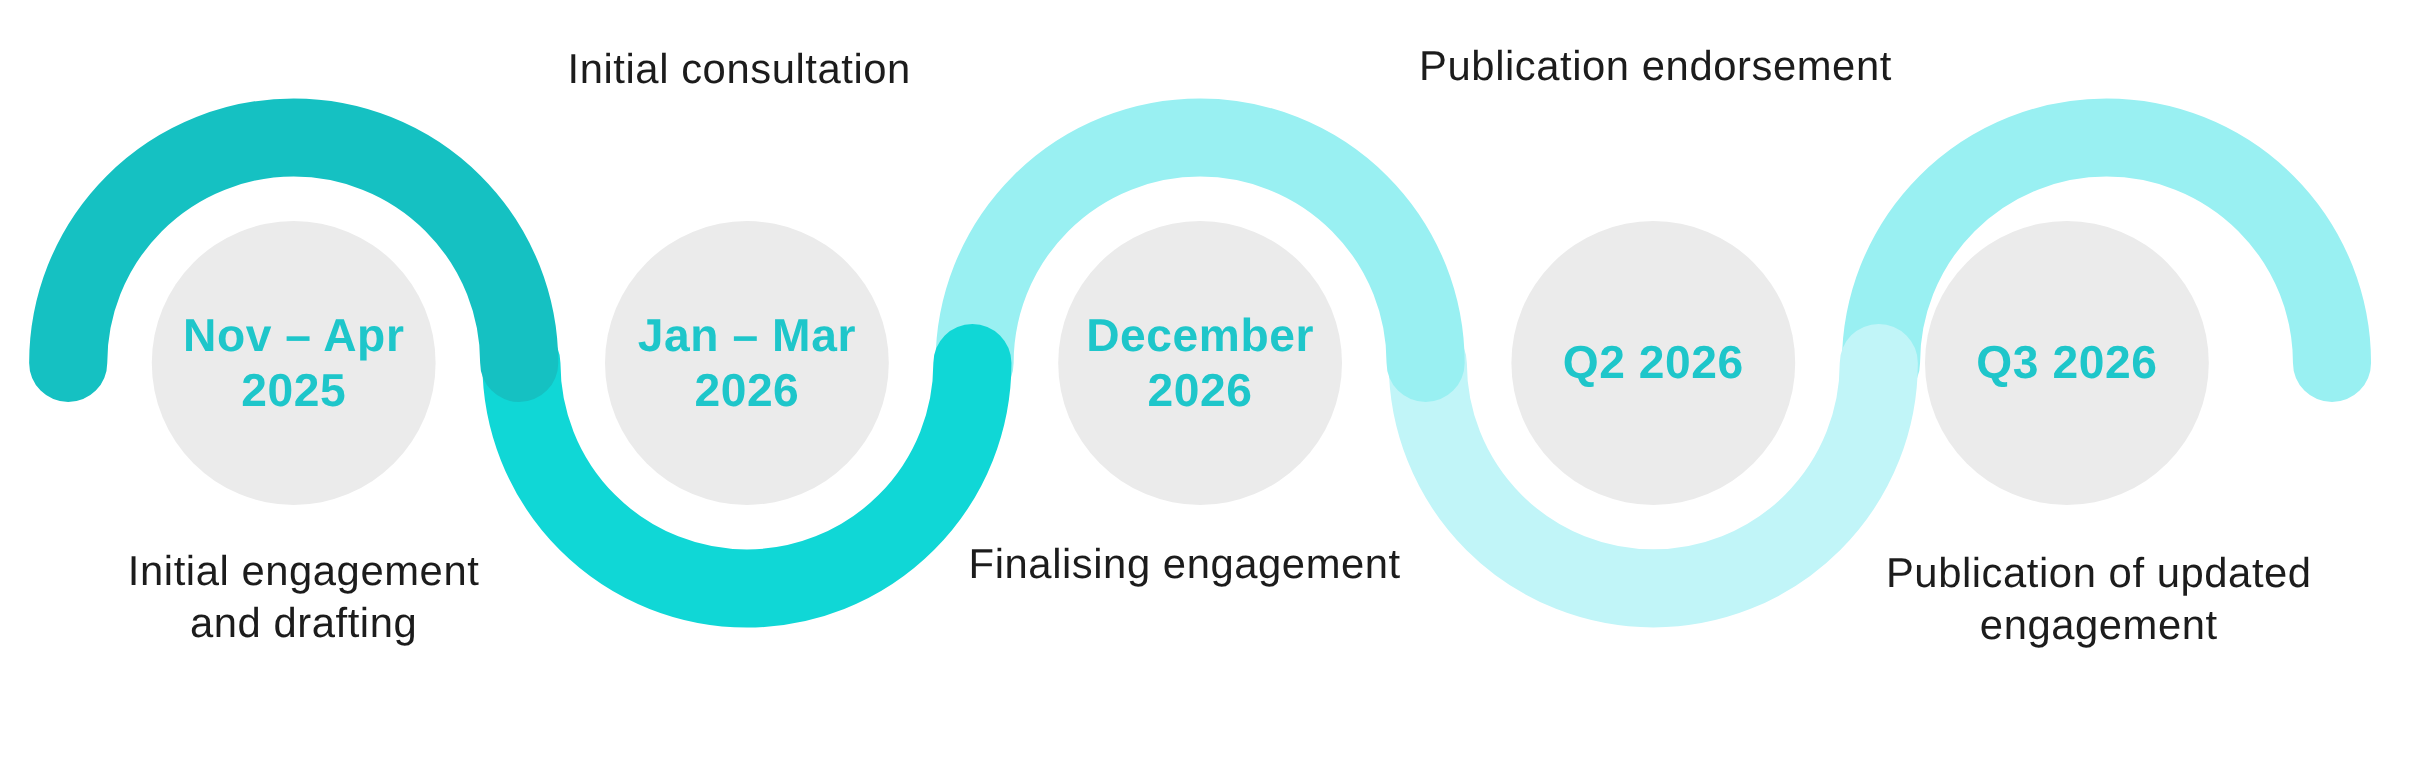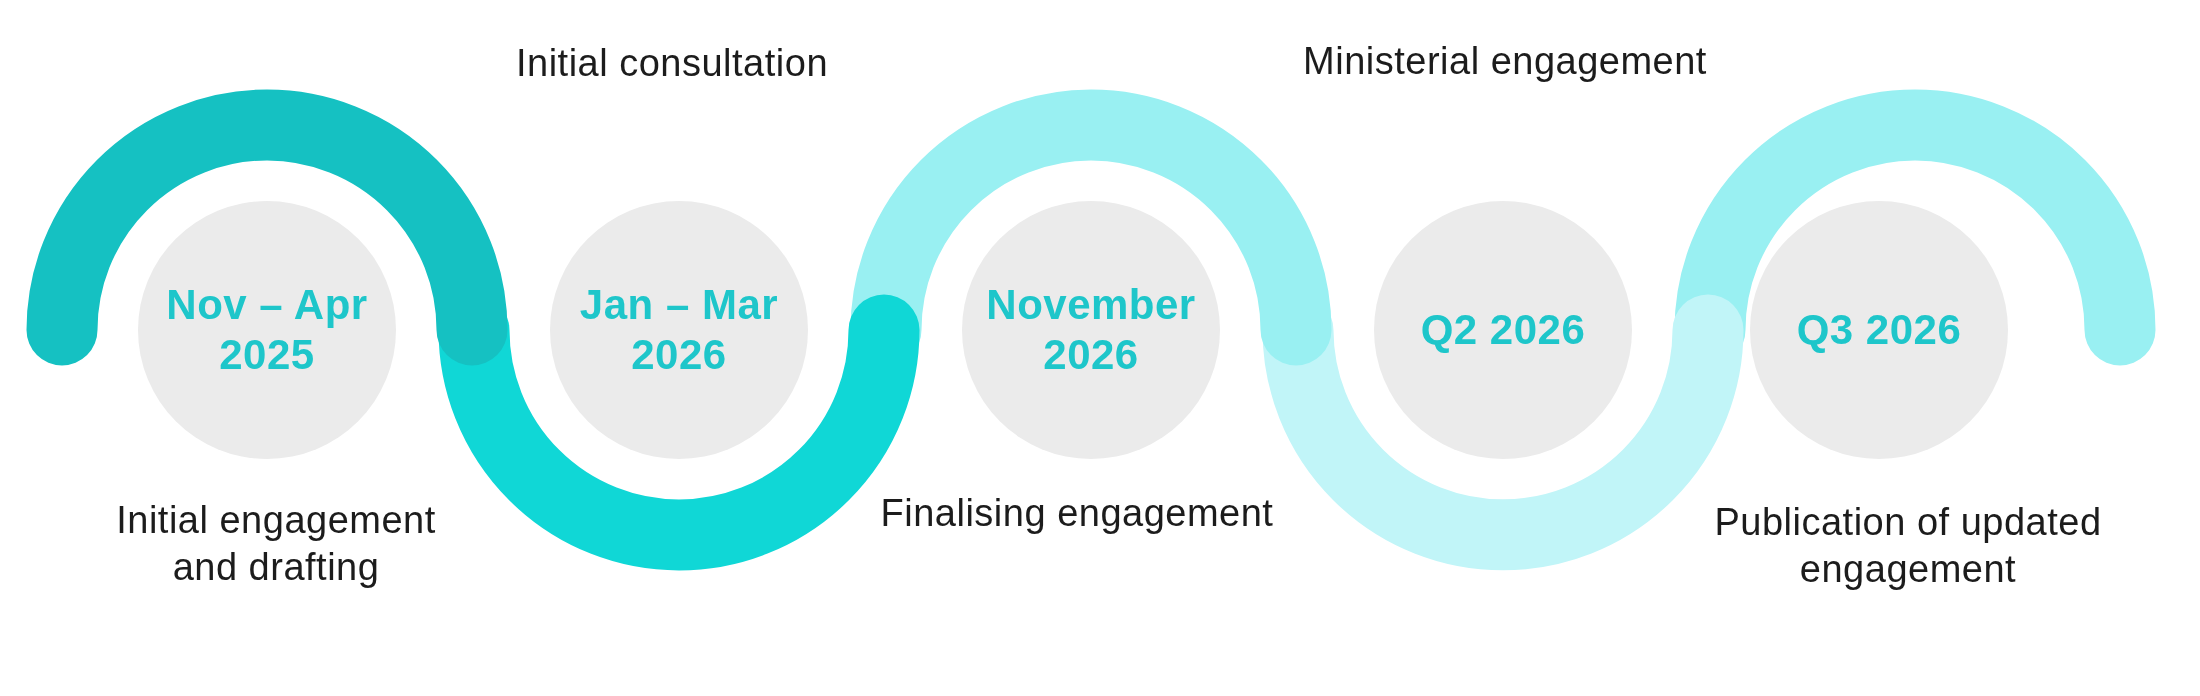--- a/index.html
+++ b/index.html
@@ -89,21 +89,21 @@
 
   <div class="node n2">
     <div class="date">
       <span class="dl">Jan – Mar</span>
       <span class="dl">2026</span>
     </div>
   </div>
 
   <div class="node n3">
     <div class="date">
-      <span class="dl">November</span>
+      <span class="dl">December</span>
       <span class="dl">2026</span>
     </div>
   </div>
 
   <div class="node n4">
     <div class="date">
       <span class="dl">Q2 2026</span>
       <span class="dl"></span>
     </div>
   </div>
@@ -111,16 +111,16 @@
   <div class="node n5">
     <div class="date">
       <span class="dl">Q3 2026</span>
       <span class="dl"></span>
     </div>
   </div>
 
   <div class="label lb1">Initial engagement and drafting</div>
   <div class="label lb2">Initial consultation</div>
   <div class="label lb3">Finalising engagement</div>
-  <div class="label lb4">Ministerial engagement</div>
+  <div class="label lb4">Publication endorsement</div>
   <div class="label lb5">Publication of updated engagement</div>
 
 </div>
 
 </body></html>

